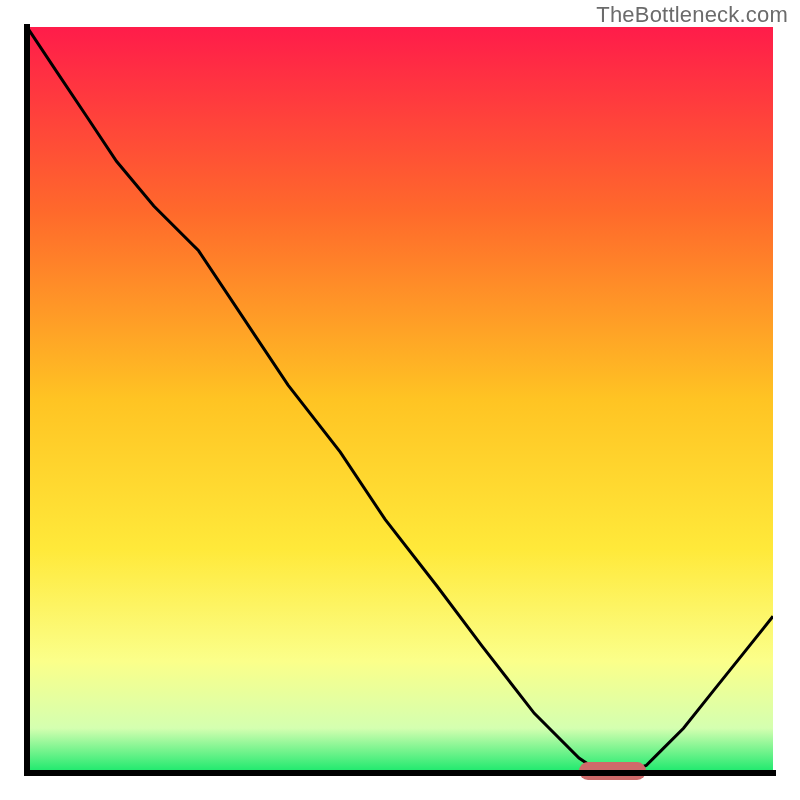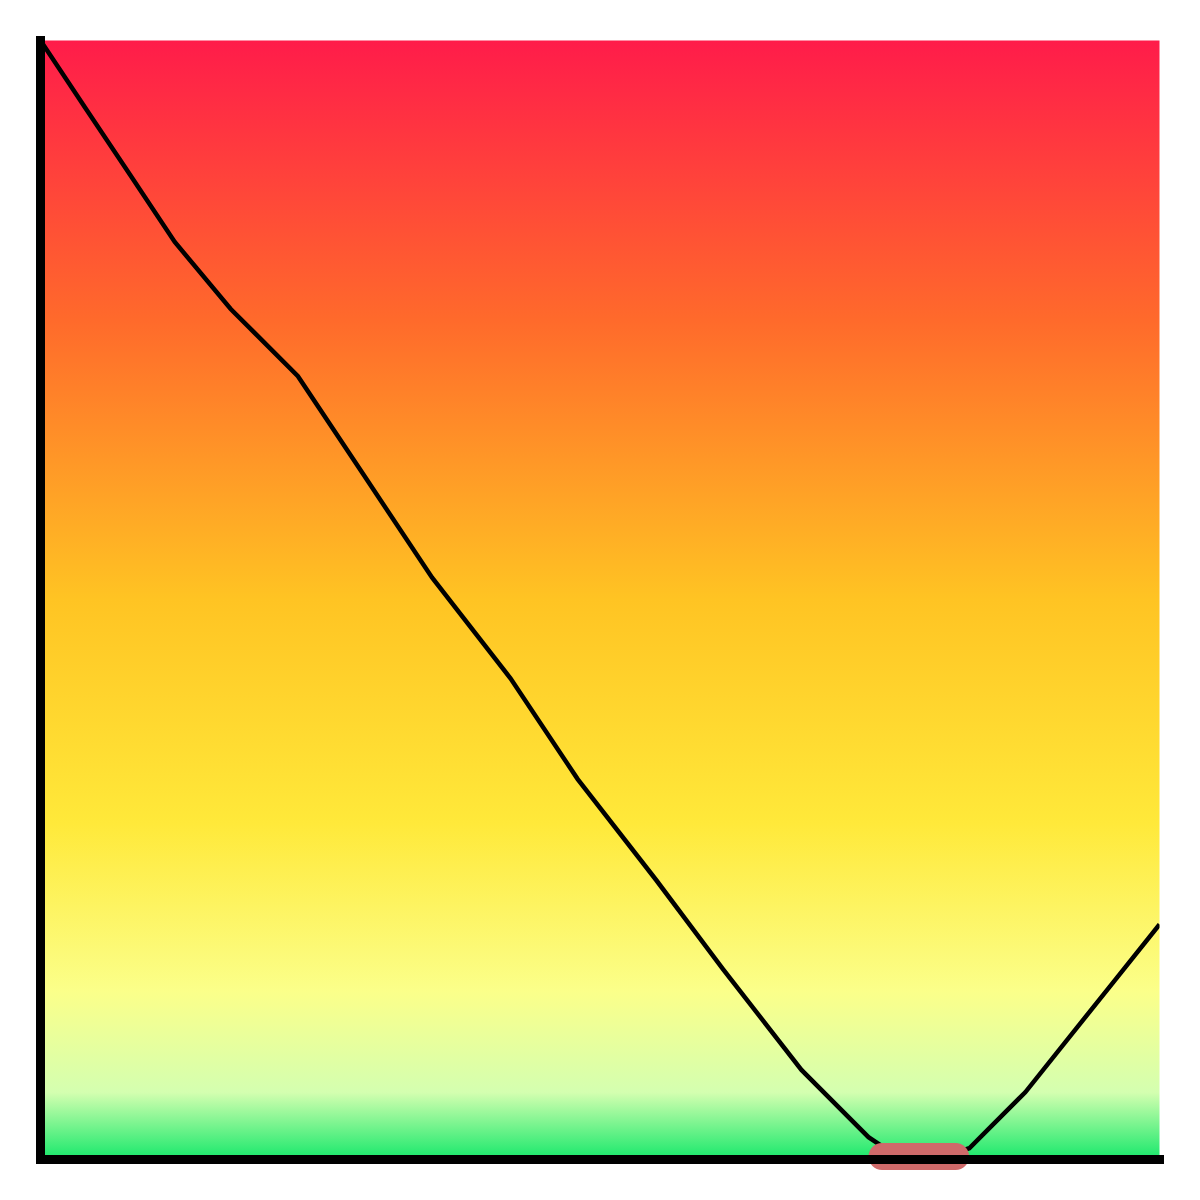--- a/index.html
+++ b/index.html
@@ -32,20 +32,21 @@
     left: 0;
     width: 800px;
     height: 800px;
   }
 </style>
 </head>
 <body>
 
 <div class="frame">
 
+  <div class="watermark">TheBottleneck.com</div>
 
   <svg class="chart" viewBox="0 0 800 800">
     <defs>
       <linearGradient id="bg-grad" x1="0" y1="0" x2="0" y2="1">
           <stop offset="0.0%" stop-color="#ff1c4a"></stop>
           <stop offset="25.0%" stop-color="#ff6a2b"></stop>
           <stop offset="50.0%" stop-color="#ffc423"></stop>
           <stop offset="70.0%" stop-color="#ffe93a"></stop>
           <stop offset="85.0%" stop-color="#fbff8a"></stop>
           <stop offset="94.0%" stop-color="#d4ffb0"></stop>

